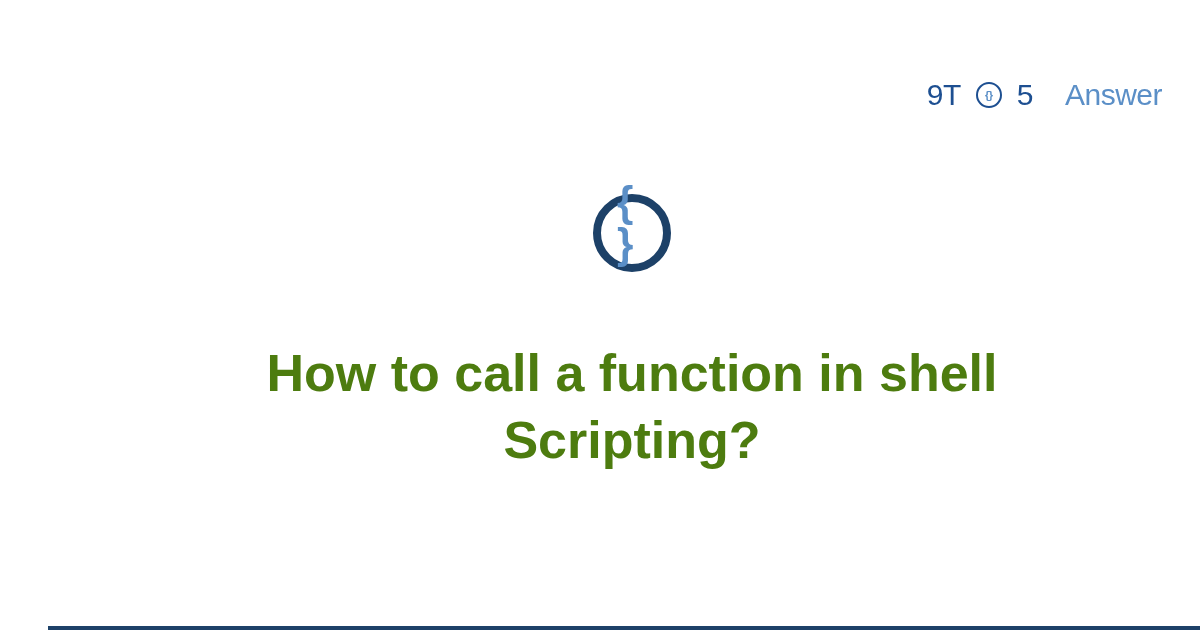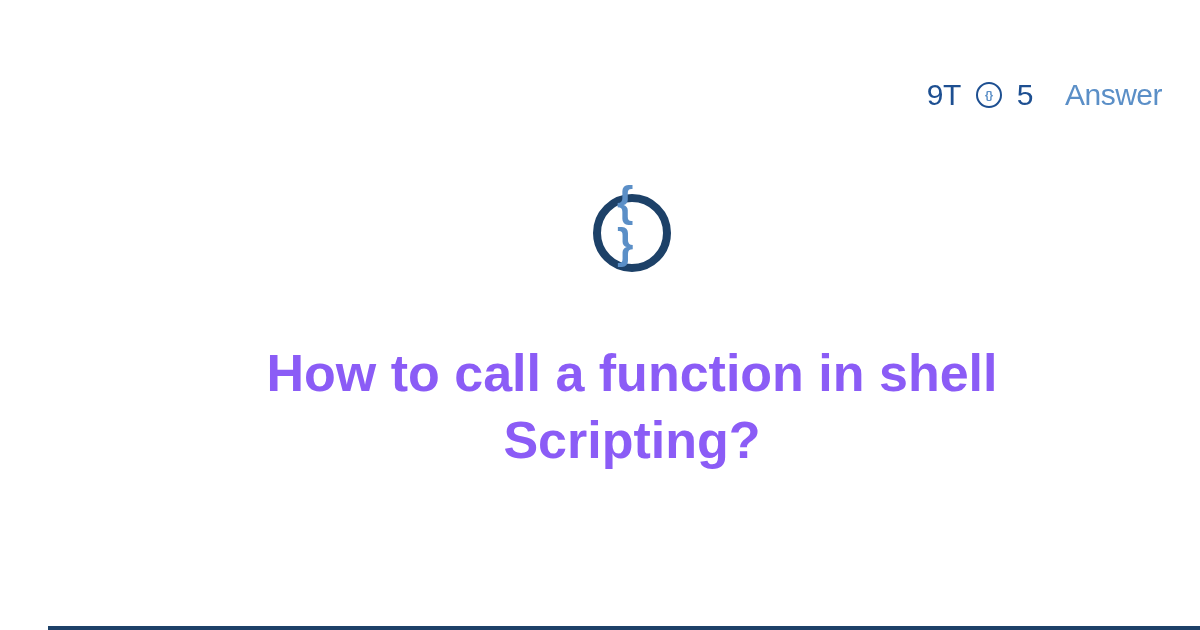--- a/index.html
+++ b/index.html
@@ -78,21 +78,21 @@
       font-size: 42px;
       font-weight: 700;
       color: #5b8fc7;
       letter-spacing: 2px;
       line-height: 1;
       margin-top: -4px;
     }
     .title {
       font-size: 52px;
       font-weight: 700;
-      color: #8b5cf6;
+      color: #4d7c0f;
       text-align: center;
       line-height: 1.28;
       max-width: 900px;
     }
     .bottom-bar {
       position: absolute;
       bottom: 0;
       left: 0;
       right: 0;
       height: 20px;

